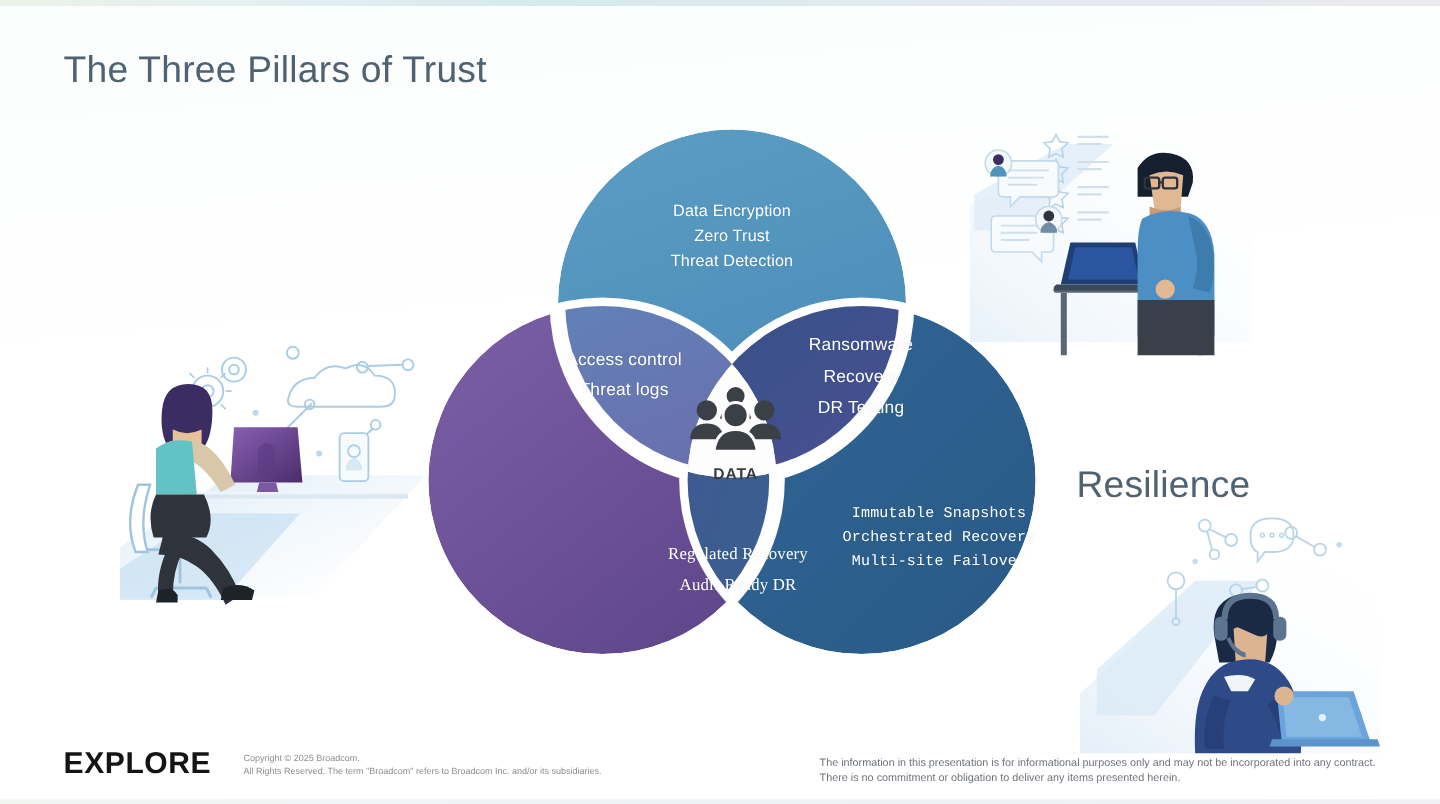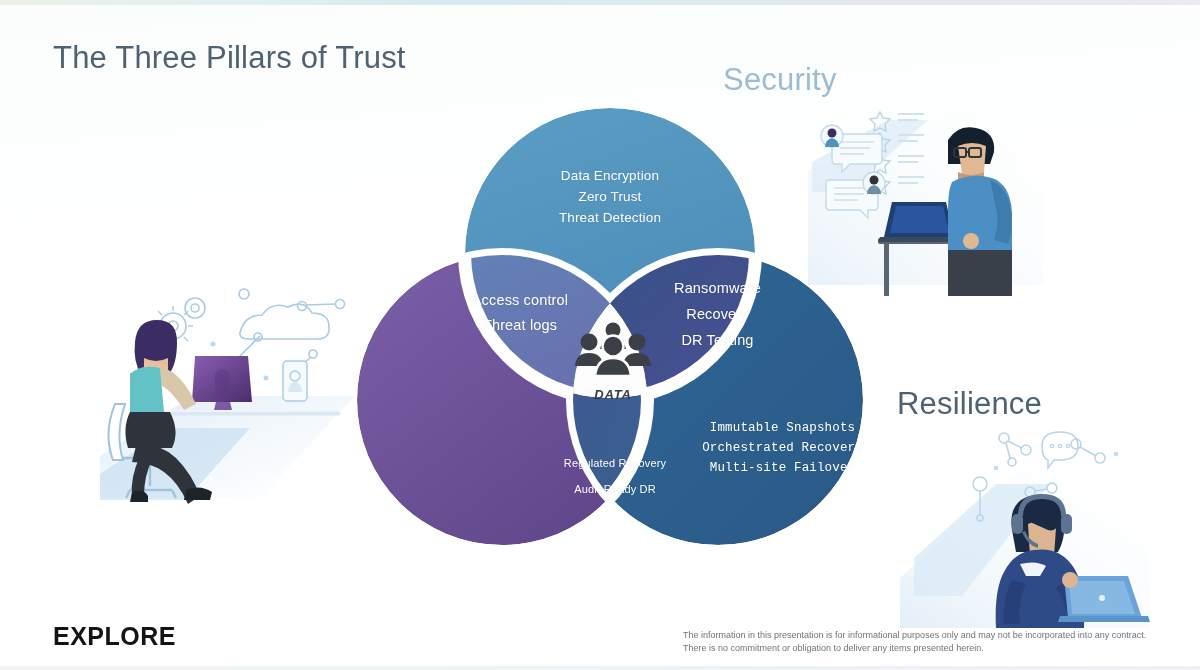--- a/index.html
+++ b/index.html
@@ -46,29 +46,29 @@
 
   .venn-text {
     position: absolute; color: #ffffff; text-align: center;
     font-size: 13px; line-height: 20px; letter-spacing: .15px;
     pointer-events: none; text-shadow: 0 0 2px rgba(0,0,0,.10);
   }
   #txt-security-only  { left: 465px; top: 165px; width: 290px; font-size: 13.5px; line-height: 21px;}
   #txt-sec-comp       { left: 420px; top: 288px; width: 200px; font-size: 14.5px; line-height: 25px;}
   #txt-sec-res        { left: 635px; top: 275px; width: 165px; font-size: 14.5px; line-height: 26px;}
   #txt-compliance-only{ left: 355px; top: 418px; width: 200px; font-size: 12.5px; line-height: 20px;}
-  #txt-comp-res       { left: 515px; top: 450px; width: 200px; font-size: 11px; line-height: 26px;}
+  #txt-comp-res       { left: 515px; top: 450px; width: 200px; font-size: 14px; line-height: 26px; font-family: Liberation Serif, serif;}
   #txt-resilience-only{ left: 690px; top: 418px; width: 185px; font-size: 12.5px; line-height: 20px; font-family: Liberation Mono, monospace;}
 
   
   #center-data { position:absolute; left: 553px; top: 322px; width: 120px; text-align:center; }
   #center-data svg { display:block; margin: 0 auto; }
   #center-data .lbl {
     margin-top: 3px; font-size: 13px; font-weight: 700;
-    letter-spacing: .8px; color: #373c42; font-style: italic;
+    letter-spacing: .8px; color: #373c42;
   }
 
   
   #footer-logo {
     position: absolute; left: 53px; top: 622px;
     font-size: 25px; font-weight: 800; letter-spacing: .5px;
     color: #141414; font-family: "Liberation Sans", sans-serif;
   }
   #footer-copyright {
     position: absolute; left: 203px; top: 627px; width: 400px;
@@ -88,21 +88,20 @@
 </head>
 <body>
 
 <div id="slide">
 
   <div id="top-strip"></div>
   <div id="bottom-strip"></div>
 
   <div id="page-title">The Three Pillars of Trust</div>
 
-  <div class="pillar-label" id="label-security">Security</div>
   <div class="pillar-label" id="label-resilience">Resilience</div>
 
   <div class="illus" id="illus-compliance">
     <svg viewBox="0 0 255 230" width="255" height="230">
       <defs>
         <linearGradient id="floorL" x1="0" y1="0" x2="1" y2="1">
           <stop offset="0" stop-color="#cfe3f3"></stop>
             <stop offset="1" stop-color="#eef6fc" stop-opacity="0"></stop>
         </linearGradient>
         <linearGradient id="monG" x1="0" y1="0" x2="1" y2="1">
@@ -442,15 +441,16 @@
           <path d="M63 31 q-13 0 -14 13 l28 0 q-1 -13 -14 -13 Z"></path>
           <circle cx="39" cy="24" r="10.5" fill="#3b4046" stroke="#fdfdfd" stroke-width="2.5"></circle>
           <path d="M39 36 q-16 0 -18 18 l36 0 q-2 -18 -18 -18 Z" stroke="#fdfdfd" stroke-width="2.5"></path>
         </g>
       </svg>
     </span>
     <div class="lbl">DATA</div>
   </div>
 
   <div id="footer-logo">EXPLORE</div>
+  <div id="footer-copyright">Copyright © 2025 Broadcom.<br>All Rights Reserved. The term "Broadcom" refers to Broadcom Inc. and/or its subsidiaries.</div>
   <div id="footer-disclaimer">The information in this presentation is for informational purposes only and may not be incorporated into any contract. There is no commitment or obligation to deliver any items presented herein.</div>
 
 </div>
 
 </body></html>

